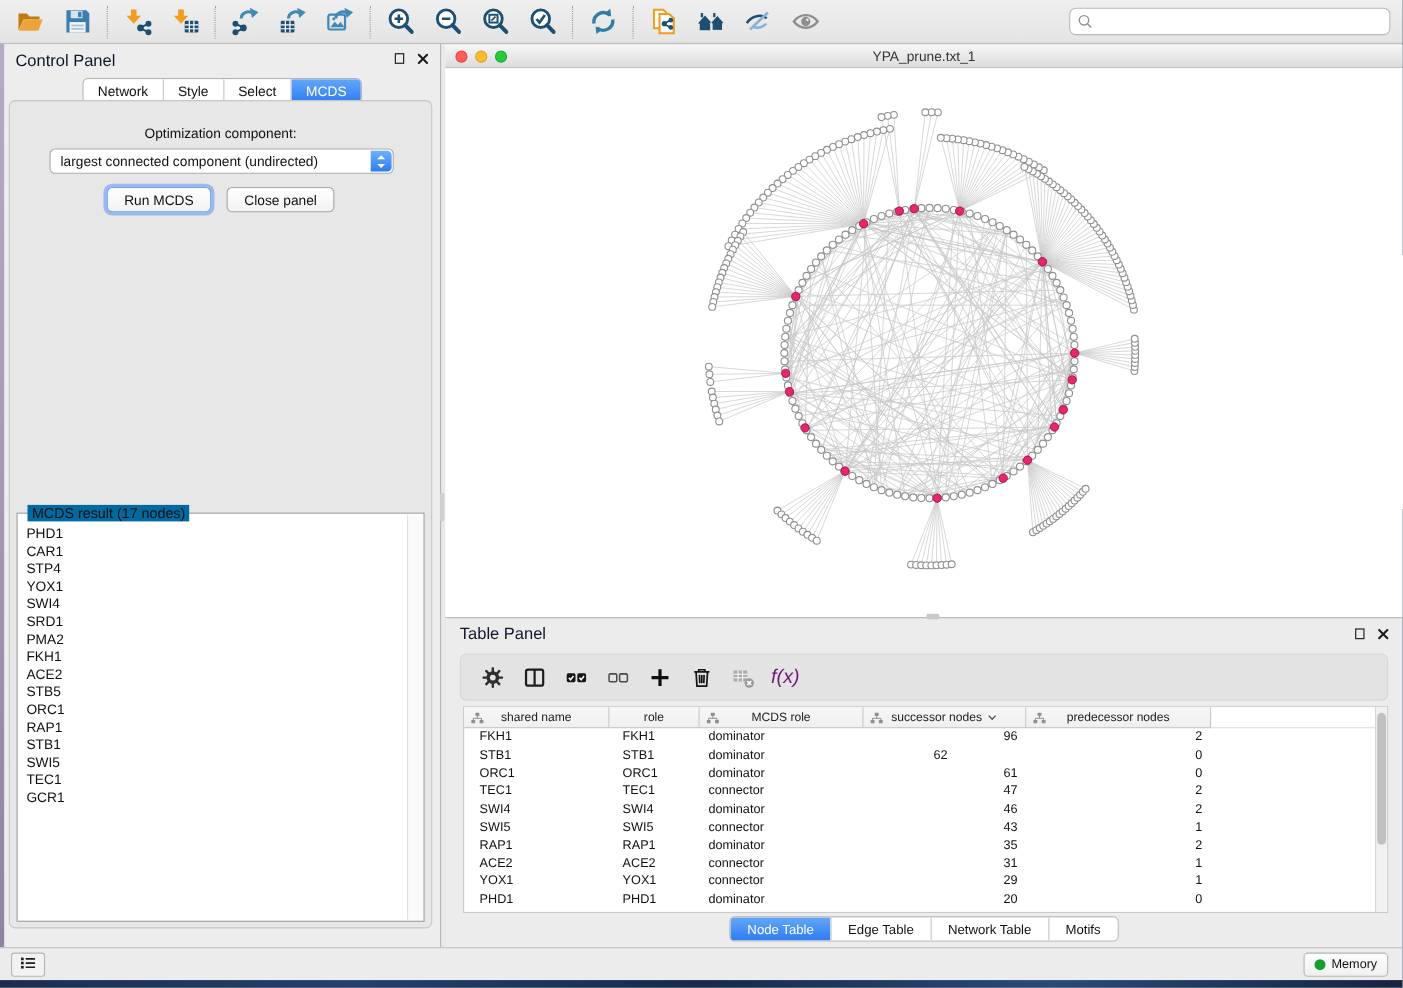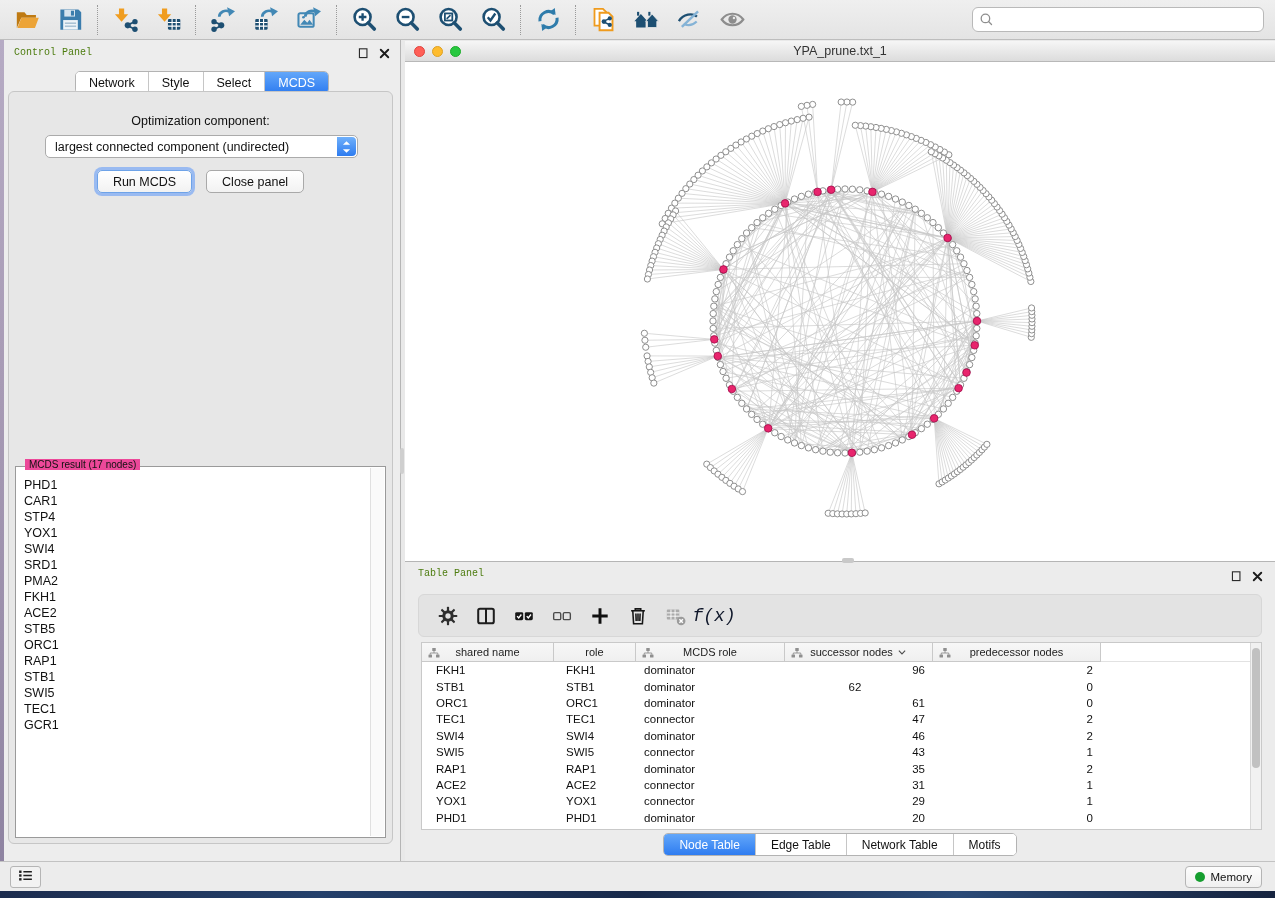--- a/index.html
+++ b/index.html
@@ -11,57 +11,57 @@
   .tb-btn .ic{width:27px;height:27px;display:block;}
   .tb-sep{width:1px;height:30px;border-left:1px dotted #9a9a9a;margin:0 5px;}
   .search-wrap{margin-left:auto;margin-right:11px;position:relative;width:292px;height:25px;}
   .search-wrap input{width:100%;height:100%;box-sizing:border-box;border:1px solid #b9b9b9;border-radius:6px;background:#fff;padding:0 8px 0 28px;font-size:12px;outline:none;font-family:inherit;}
   .search-wrap .mag{position:absolute;left:6px;top:4px;width:17px;height:17px;}
   
   .left-strip{position:absolute;left:0;top:40px;width:4px;height:851px;background:linear-gradient(180deg,#b6abc4,#a89bb5 40%,#8d82a0);}
   .bottom-strip{position:absolute;left:0;top:891px;width:1275px;height:7px;background:linear-gradient(90deg,#1c2c4e,#24406b 25%,#18294a 50%,#2a4a77 75%,#16233f);}
   
   .control-panel{position:absolute;left:4px;top:40px;width:397px;height:821px;background:#ededed;border-right:1px solid #b5b5b5;box-sizing:border-box;}
-  .panel-title{position:absolute;left:10px;top:7px;font-size:10px;color:#4d7c0f;font-family:Liberation Mono, monospace;}
+  .panel-title{position:absolute;left:10px;top:7px;font-size:15px;color:#0f172a;}
   .panel-btns{position:absolute;right:8px;top:6px;display:flex;gap:6px;}
   .panel-btns .pbtn{width:15px;height:15px;background:none;border:none;padding:0;}
   .panel-btns .pbtn svg{width:15px;height:15px;display:block;}
   .seg-group{display:flex;background:#fff;border:1px solid #b3b3b3;border-radius:5px;overflow:hidden;height:21px;}
   .seg{display:flex;align-items:center;justify-content:center;padding:0 13px;font-size:12.5px;color:#111;background:#fff;border-left:1px solid #c6c6c6;cursor:default;}
   .seg:first-child{border-left:none;}
   .seg.active{background:linear-gradient(#63a7fa,#2e7cf0);color:#fff;}
   .cp-tabs{position:absolute;left:0;top:31px;width:100%;display:flex;justify-content:center;}
   .cp-content{position:absolute;left:4px;top:51px;width:385px;height:753px;background:#e7e7e7;border:1px solid #c6c6c6;border-radius:6px;box-sizing:border-box;}
   .opt-label{position:absolute;left:0;top:22px;width:100%;text-align:center;font-size:12.5px;color:#111;}
   .opt-select{position:absolute;left:36px;top:43px;width:313px;height:23px;background:#fff;border:1px solid #ababab;border-radius:5px;box-sizing:border-box;font-size:12.5px;color:#111;display:flex;align-items:center;padding-left:9px;}
   .opt-stepper{position:absolute;right:1px;top:1px;bottom:1px;width:19px;border-radius:0 4px 4px 0;background:linear-gradient(#6fb0fb,#2e7cf0);display:flex;flex-direction:column;align-items:center;justify-content:center;gap:2px;}
   .opt-stepper svg{width:9px;height:6px;display:block;}
   .cp-buttons{position:absolute;left:0;top:78px;width:100%;display:flex;justify-content:center;gap:14px;}
   .push-btn{height:23px;padding:0 15px;background:linear-gradient(#ffffff,#f2f2f2);border:1px solid #a9a9a9;border-radius:5px;font-size:12.5px;color:#111;font-family:inherit;}
   .push-btn.focus{box-shadow:0 0 0 3px rgba(90,150,250,.55);border-color:#6ea3e8;}
   .result-group{position:absolute;left:6px;top:374px;width:371px;height:372px;background:#fff;border:1px solid #9a9a9a;box-sizing:border-box;}
-  .result-legend{position:absolute;left:9px;top:-8px;background:#ec4899;padding:0 4px;font-size:10px;color:#111;}
+  .result-legend{position:absolute;left:9px;top:-8px;background:#0369a1;padding:0 4px;font-size:13px;color:#111;}
   .result-list{position:absolute;left:1px;top:10px;right:15px;bottom:1px;overflow:hidden;}
   .result-item{font-size:12.5px;color:#111;line-height:16px;padding-left:7px;}
   .result-scroll{position:absolute;right:1px;top:1px;bottom:1px;width:13px;background:#fafafa;border-left:1px solid #e0e0e0;}
   
   .network-panel{position:absolute;left:405px;top:41px;width:870px;height:520px;background:#fff;}
   .net-titlebar{position:absolute;left:0;top:0;width:100%;height:21px;background:linear-gradient(#f6f6f6,#dcdcdc);border-bottom:1px solid #b8b8b8;box-sizing:border-box;}
   .traffic{position:absolute;top:5px;width:11px;height:11px;border-radius:50%;}
   .net-title{position:absolute;left:0;top:0;width:100%;text-align:center;font-size:12.5px;color:#333;line-height:20px;}
   .net-canvas{position:absolute;left:0;top:21px;width:870px;height:499px;background:#fff;}
   .net-canvas svg{display:block;}
   .split-handle-v{position:absolute;left:-5px;top:407px;width:4px;height:26px;background:#cfcfcf;border-radius:2px;}
   
   .table-panel{position:absolute;left:405px;top:561px;width:870px;height:300px;background:#ececec;border-top:1px solid #b5b5b5;box-sizing:border-box;}
   .tp-handle{position:absolute;left:437px;top:-4px;width:12px;height:5px;background:#c9c9c9;border-radius:2px;}
   .tp-toolbar{position:absolute;left:13px;top:32px;width:844px;height:43px;background:#e3e3e3;border:1px solid #d7d7d7;border-radius:6px;box-sizing:border-box;display:flex;align-items:center;padding-left:10px;}
   .tp-btn{width:30px;height:30px;margin:0 4px;background:none;border:none;padding:0;display:flex;align-items:center;justify-content:center;}
   .tp-btn .ic{width:22px;height:22px;display:block;}
-  .tp-btn .fx{font-family:Liberation Mono, monospace;font-style:italic;font-size:18px;color:#0f172a;}
+  .tp-btn .fx{font-family:Liberation Sans, sans-serif;font-style:italic;font-size:18px;color:#701a75;}
   .tbl{position:absolute;left:16px;top:80px;width:841px;height:188px;background:#fff;border:1px solid #c9c9c9;box-sizing:border-box;}
   .tbl-header{position:absolute;left:0;top:0;right:11px;height:19px;display:flex;background:linear-gradient(#f7f7f7,#efefef);}
   .th{position:relative;display:flex;align-items:center;justify-content:center;border-right:1px solid #c9c9c9;border-bottom:1px solid #c9c9c9;box-sizing:border-box;font-size:11px;color:#222;gap:4px;}
   .th .tree{position:absolute;left:6px;top:3.5px;width:12px;height:12px;}
   .th-fill{flex:1;border-bottom:1px solid #e2e2e2;background:#fff;}
   .tbl-body{position:absolute;left:0;top:19px;right:11px;bottom:0;overflow:hidden;}
   .trow{display:flex;height:16.4px;align-items:center;}
   .td{font-size:11.5px;color:#111;box-sizing:border-box;white-space:nowrap;overflow:hidden;}
   .tbl-scroll{position:absolute;right:0;top:0;bottom:0;width:11px;background:#f1f1f1;border-left:1px solid #d8d8d8;box-sizing:border-box;}
   .tbl-thumb{position:absolute;left:1px;right:1px;top:5px;height:120px;background:#c1c1c1;border-radius:5px;}

